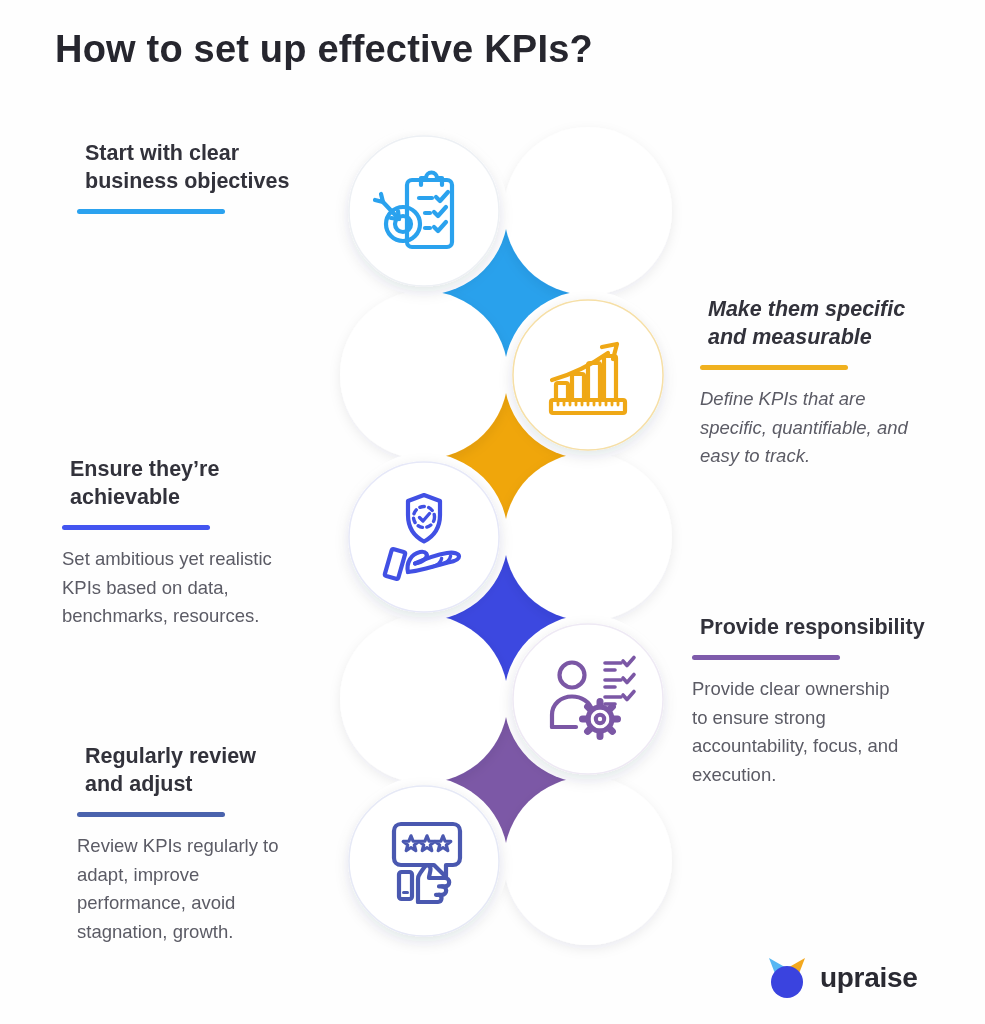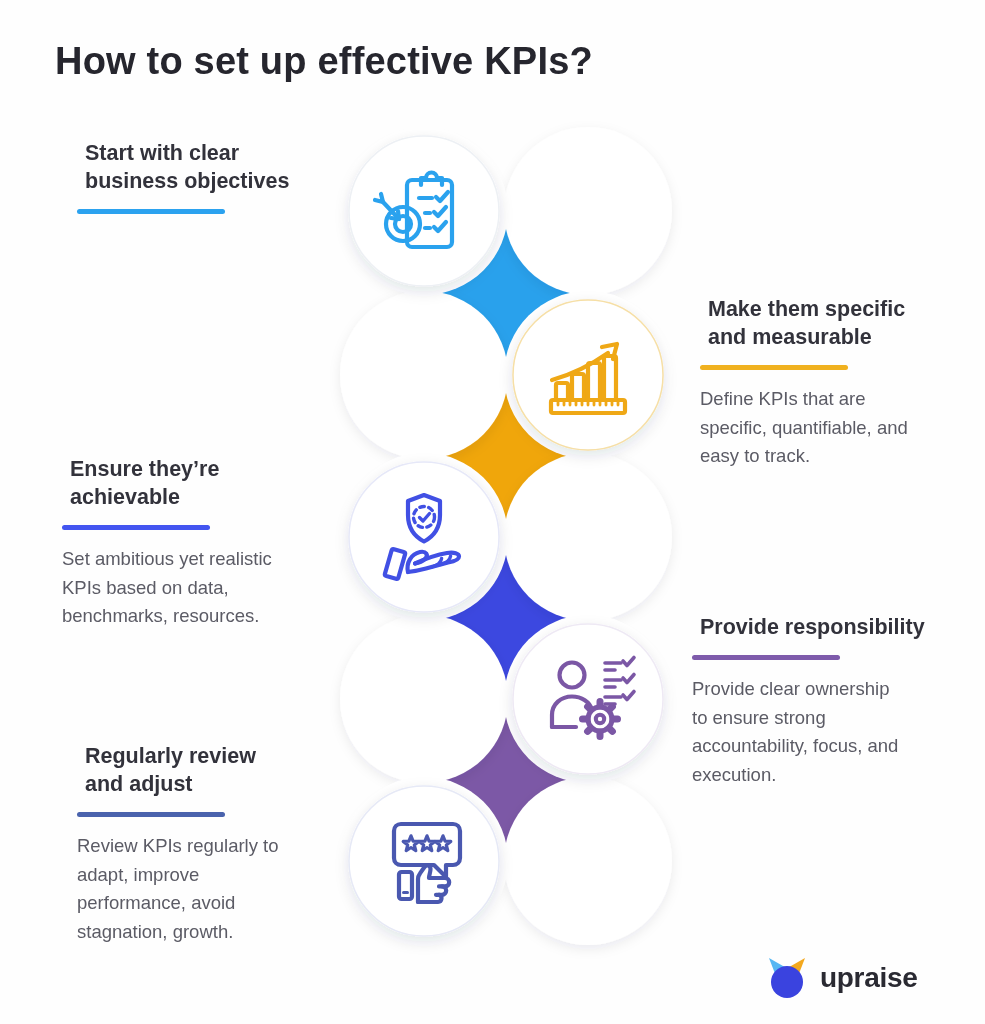--- a/index.html
+++ b/index.html
@@ -1,26 +1,26 @@
 <!DOCTYPE html>
 <html><head>
 <meta charset="utf-8">
 <style>
   html,body{margin:0;padding:0;background:#ffffff;}
   body{width:985px;height:1024px;font-family:"Liberation Sans", sans-serif;}
   .canvas{position:relative;width:985px;height:1024px;background:#FEFEFE;overflow:hidden;}
-  .page-title{position:absolute;left:55px;top:40px;margin:0;font-size:38px;font-weight:800;
+  .page-title{position:absolute;left:55px;top:28px;margin:0;font-size:38px;font-weight:800;
     color:#26262E;letter-spacing:.2px;}
   .spine{position:absolute;left:0;top:0;}
   .step{position:absolute;}
   .step h2{margin:8px;font-size:21.5px;line-height:1.3;font-weight:700;color:#32323B;white-space:pre-line;}
   .rule{width:148px;height:5px;border-radius:3px;margin-top:13px;}
   .step p{margin:15px 0 0;font-size:18.5px;line-height:1.55;color:#5B5B65;white-space:pre-line;}
   .step-1{left:77px;top:132px;}
-  .step-2{left:700px;top:288px;}
+  .step-2{left:700px;top:288px;font-style:italic;}
   .step-3{left:62px;top:448px;}
   .step-4{left:692px;top:606px;}
   .step-5{left:77px;top:735px;}
   .logo{position:absolute;left:764px;top:948px;display:flex;align-items:center;gap:10px;margin-top:8px;}
   .logo .word{font-size:28px;font-weight:700;color:#2A2A32;letter-spacing:-.3px;}
 </style>
 </head>
 <body>
 
 <div class="canvas">

